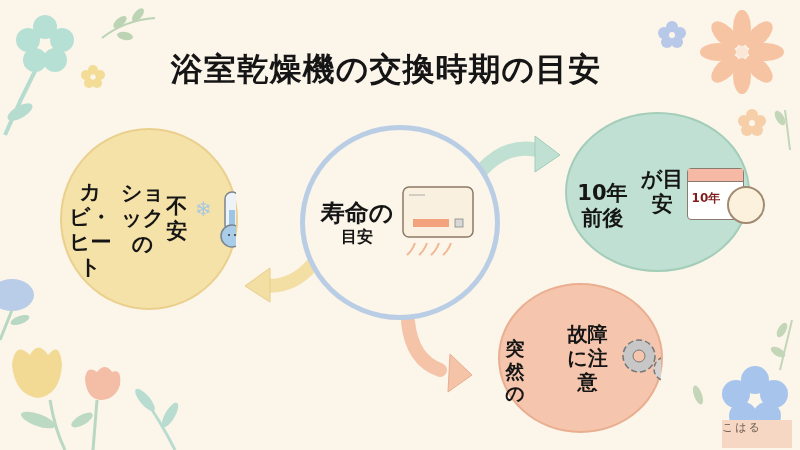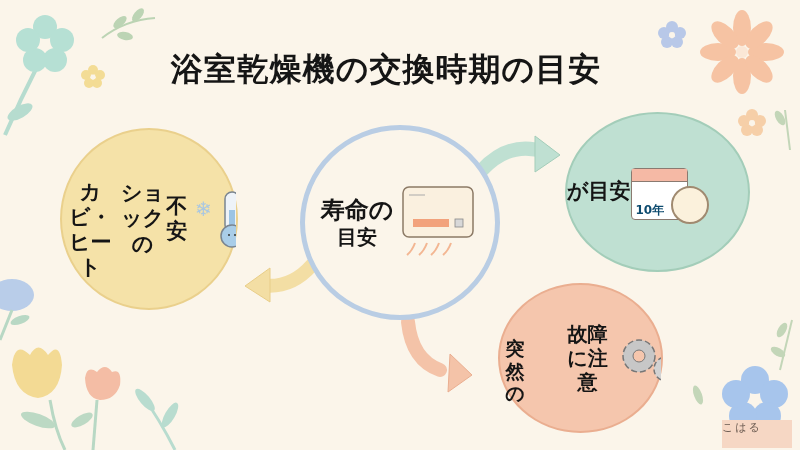--- a/index.html
+++ b/index.html
@@ -128,37 +128,38 @@
       <circle cx="48" cy="47" r="1" fill="#333"></circle>
     <circle cx="78" cy="18" r="10" fill="#b2b5a0" stroke="#8f917e" stroke-dasharray="3 2"></circle>
     <circle cx="88" cy="44" r="7" fill="#b2b5a0" stroke="#8f917e" stroke-dasharray="3 2"></circle>
     <circle cx="98" cy="30" r="2" fill="none" stroke="#8f917e"></circle>
   </svg>
 </div>
 
 <div class="circle c-center" style="justify-content:center;">
   <div style="display:flex;flex-direction:column;align-items:center;margin-right:6px;">
     <div class="label" style="font-size:24px;">寿命の</div>
-    <div class="label" style="font-size:20px;">目安</div>
+    <div class="label" style="font-size:16px;">目安</div>
   </div>
   <svg width="80" height="80">
     <rect x="4" y="4" width="70" height="50" rx="6" fill="#faf0df" stroke="#8c7a66" stroke-width="1.5"></rect>
     <rect x="14" y="36" width="36" height="8" fill="#f2a27c"></rect>
     <rect x="56" y="36" width="8" height="8" fill="#d8d8d8" stroke="#888" stroke-width="0.8"></rect>
     <line x1="10" y1="12" x2="26" y2="12" stroke="#aaa"></line>
     <path d="M16 60 q-3 8 -8 12 M28 60 q-3 8 -8 12 M40 60 q-3 8 -8 12 M52 60 q-3 8 -8 12" stroke="#f3b692" stroke-width="2" fill="none"></path>
   </svg>
 </div>
 
 <div class="circle c-green">
+  <div class="label" style="font-size:21px;margin-top:28px;">10年前後</div>
   <div class="label" style="font-size:21px;">が目安</div>
   <div style="position:relative;width:80px;height:55px;margin-top:6px;">
     <div style="position:absolute;left:0;top:0;width:55px;height:50px;background:#fff;border:1.5px solid #8a7a70;border-radius:4px;">
       <div style="height:12px;background:#f5b9a5;border-bottom:1px solid #8a7a70;"></div>
-      <div style="font-size:12px;font-weight:bold;color:#0c4a6e;padding:20px 0 0 4px;">10年</div>
+      <div style="font-size:12px;font-weight:bold;color:#7f1d1d;padding:8px 0 0 4px;">10年</div>
     </div>
     <div style="position:absolute;left:40px;top:18px;width:34px;height:34px;border-radius:50%;background:#fbf1dc;border:2px solid #a08a70;"></div>
   </div>
 </div>
 
 <div class="circle c-orange">
   <div class="label" style="font-size:19px;margin-top:26px;">突然の</div>
   <div class="label" style="font-size:20px;margin-left:31px;">故障に注意</div>
   <svg width="90" height="55">
     <circle cx="25" cy="25" r="16" fill="#c7c7c7" stroke="#777" stroke-width="1.5" stroke-dasharray="6 3"></circle>

